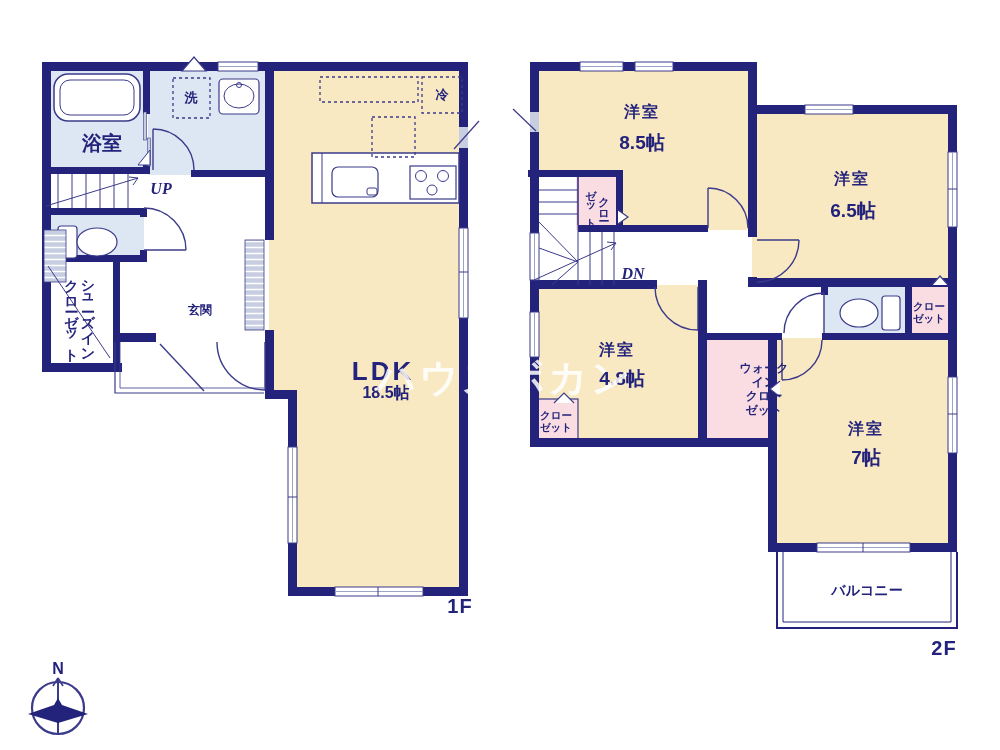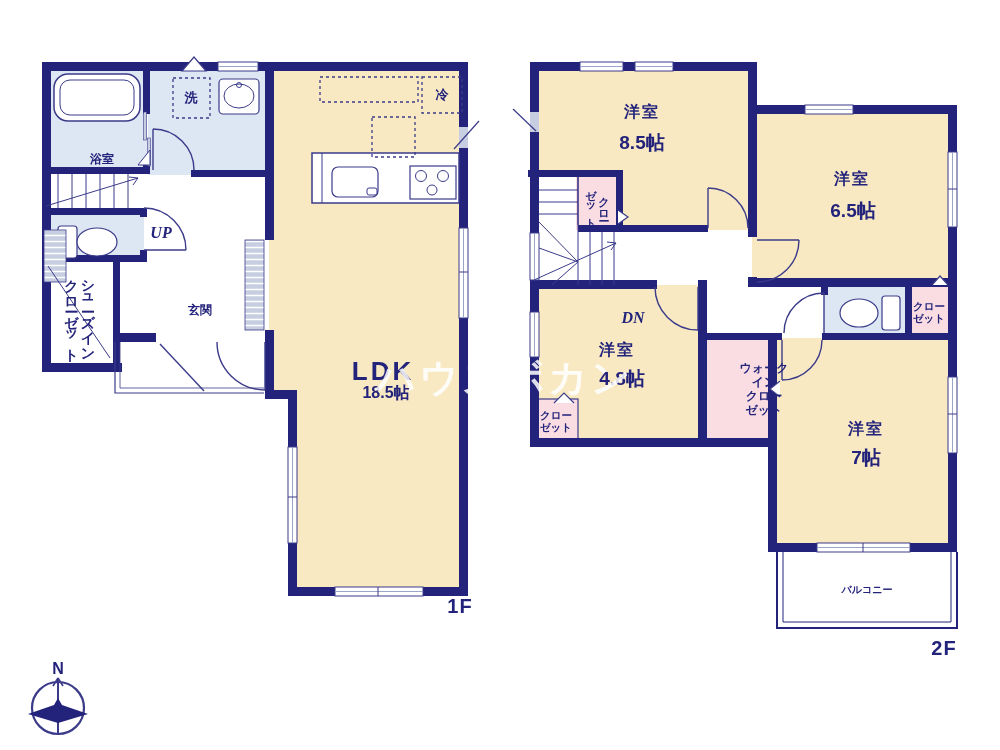--- a/index.html
+++ b/index.html
@@ -2,21 +2,21 @@
 <html><head>
 <meta charset="utf-8">
 <style>
   html,body{margin:0;padding:0;background:#fff;}
   #stage{position:relative;width:1000px;height:750px;background:#ffffff;overflow:hidden;
          font-family:"Liberation Sans",sans-serif;}
   #plansvg{position:absolute;left:0;top:0;}
   .lbl{position:absolute;color:#23237b;transform:translate(-50%,-50%);text-align:center;
        white-space:pre-line;line-height:1.18;font-weight:bold;}
   .vtext{writing-mode:vertical-rl;text-orientation:mixed;letter-spacing:1px;}
-  .updn{font-family:"Liberation Serif",serif;font-style:italic;font-weight:bold;font-size:16px;margin-top:44px;}
+  .updn{font-family:"Liberation Serif",serif;font-style:italic;font-weight:bold;font-size:16px;}
   .flab{font-size:20px;letter-spacing:1px;text-align:right;}
   .roomname{font-size:16px;letter-spacing:2px;}
   .roomsize{font-size:19px;}
   .small{font-size:10.5px;font-weight:bold;}
   #watermark{position:absolute;left:505px;top:378px;transform:translate(-50%,-50%);
              font-size:39px;font-weight:bold;color:rgba(255,255,255,0.85);
              letter-spacing:3px;white-space:nowrap;z-index:5;}
 </style>
 </head>
 <body>
@@ -285,21 +285,21 @@
   </g>
 
   <g>
     <circle cx="58" cy="708" r="26" fill="none" stroke="#3b3b8a" stroke-width="2.2"></circle>
     <line x1="58" y1="678" x2="58" y2="734" stroke="#3b3b8a" stroke-width="2"></line>
     <path d="M58,678 L53,686 M58,678 L63,686" stroke="#3b3b8a" stroke-width="1.6" fill="none"></path>
     <path d="M28,714 L54,705 L58,698 L62,705 L88,714 L58,723 Z" fill="#23237b"></path>
   </g>
 </svg>
 
-  <div class="lbl" style="left:102px;top:159px;font-size:12px;">浴室</div>
+  <div class="lbl" style="left:102px;top:144px;font-size:20px;">浴室</div>
   <div class="lbl" style="left:191px;top:98px;font-size:13px;">洗</div>
   <div class="lbl" style="left:442px;top:95px;font-size:13px;">冷</div>
   <div class="lbl updn" style="left:161px;top:189px;">UP</div>
   <div class="lbl" style="left:200px;top:310px;font-size:12px;">玄関</div>
   <div class="lbl vtext" style="left:80px;top:313px;font-size:14px;">シューズイン
 クローゼット</div>
   <div class="lbl" style="left:383px;top:363px;font-size:26px;letter-spacing:3px;margin-top:8px;">LDK</div>
   <div class="lbl" style="left:386px;top:393px;font-size:16px;">18.5帖</div>
   <div class="lbl flab" style="left:460px;top:607px;">1F</div>
 
@@ -315,19 +315,19 @@
   <div class="lbl roomname" style="left:617px;top:350px;">洋室</div>
   <div class="lbl roomsize" style="left:622px;top:379px;">4.8帖</div>
   <div class="lbl small" style="left:556px;top:421px;">クロー
 ゼット</div>
   <div class="lbl" style="left:764px;top:389px;font-size:12px;">ウォーク
 イン
 クロー
 ゼット</div>
   <div class="lbl roomname" style="left:866px;top:429px;">洋室</div>
   <div class="lbl roomsize" style="left:866px;top:458px;">7帖</div>
-  <div class="lbl" style="left:867px;top:590px;font-size:10px;">バルコニー</div>
+  <div class="lbl" style="left:867px;top:590px;font-size:14px;">バルコニー</div>
   <div class="lbl flab" style="left:944px;top:649px;">2F</div>
 
   <div class="lbl" style="left:58px;top:669px;font-size:16px;">N</div>
 
   <div id="watermark">ハウスボカン</div>
 </div>
 
 </body></html>

